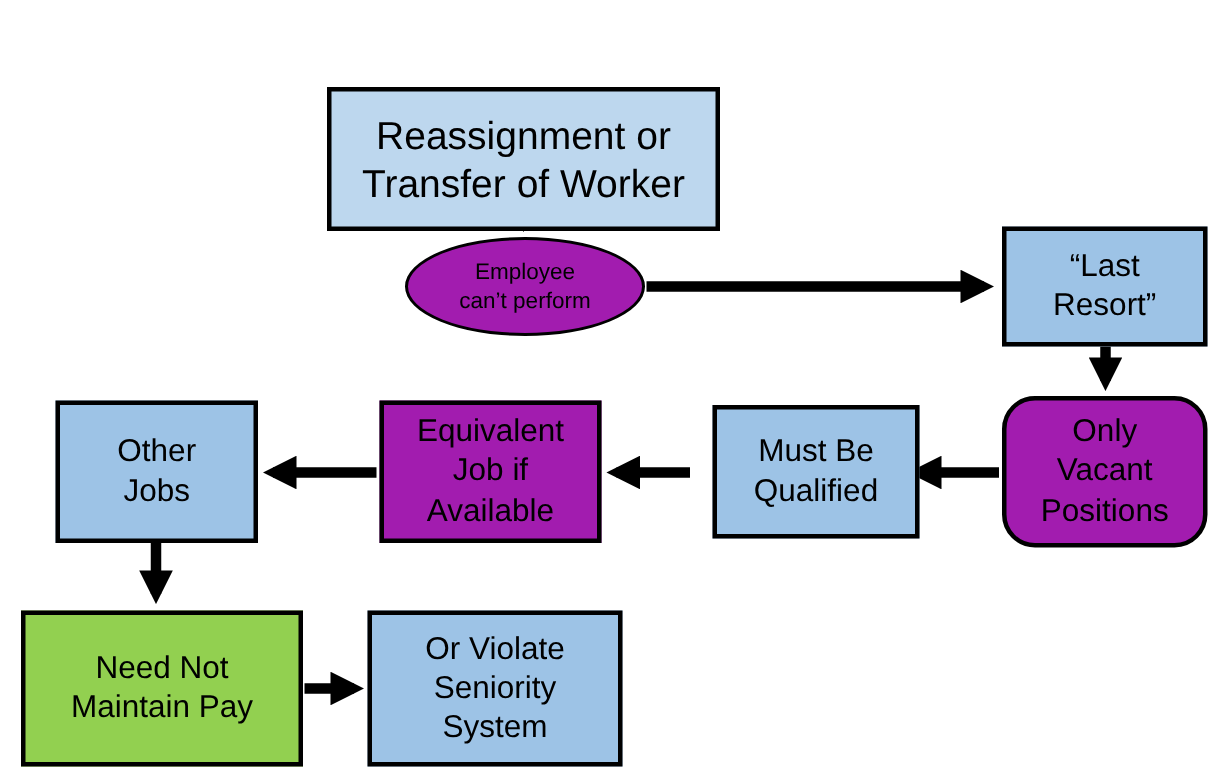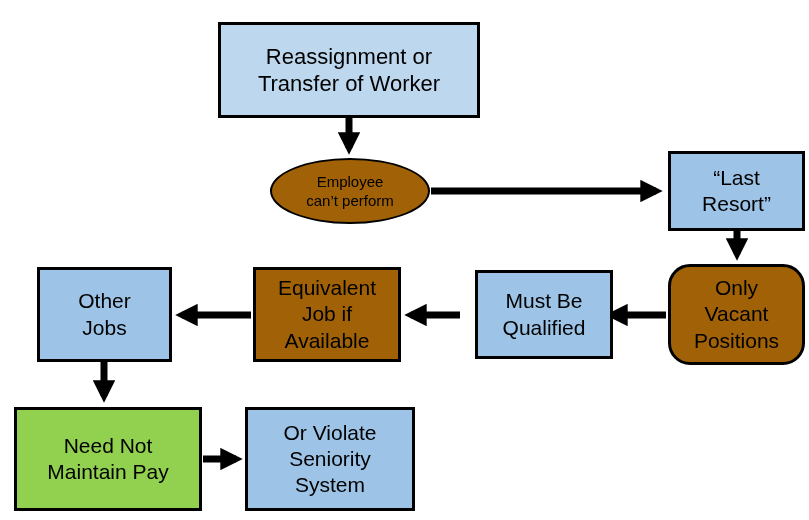--- a/index.html
+++ b/index.html
@@ -19,23 +19,23 @@
     text-align: center;
     box-sizing: border-box;
     border: 3px solid #000000;
     color: #000000;
     font-size: 21px;
     line-height: 1.25;
     white-space: pre-line;
   }
   .fill-top   { background: #BDD7EE; }
   .fill-med   { background: #9DC3E6; }
-  .fill-light { background: #a16207; }
+  .fill-light { background: #a21caf; }
   .fill-green { background: #92D050; }
-  .node-top { font-size: 22px; }
+  .node-top { font-size: 26px; margin-top: 36px; }
   .ellipse {
     border-radius: 50%;
     border-width: 2px;
     font-size: 15px;
     line-height: 1.3;
   }
   .arrows {
     position: absolute;
     left: 0; top: 0;
     width: 809px; height: 520px;

